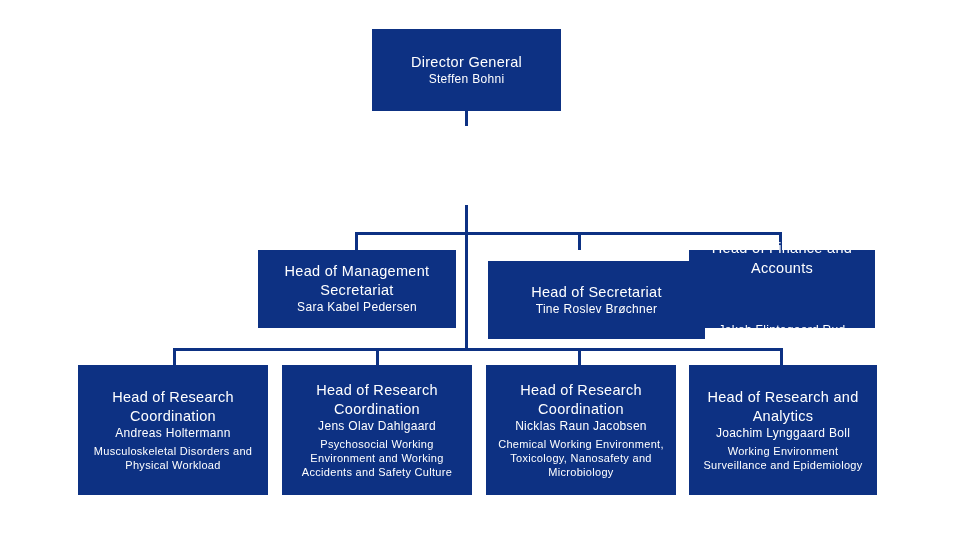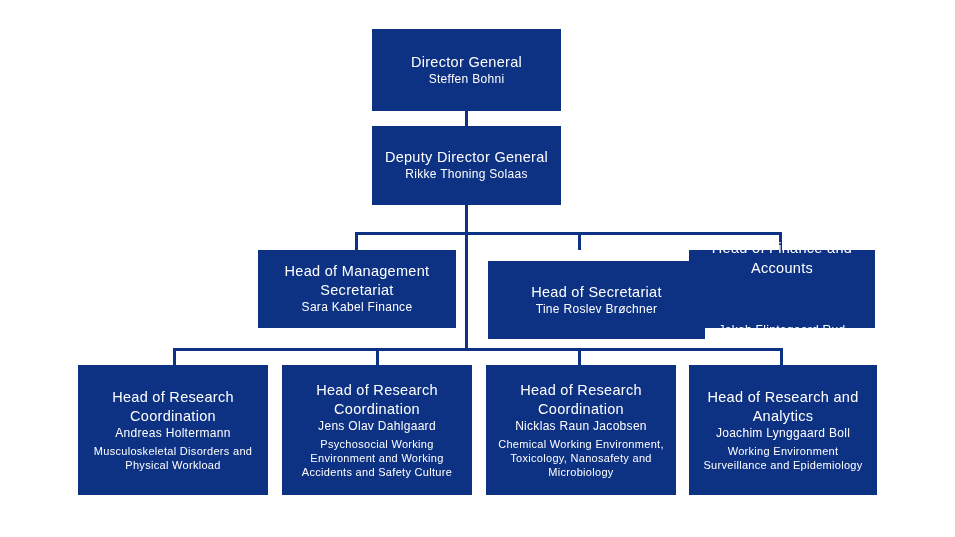--- a/index.html
+++ b/index.html
@@ -68,28 +68,24 @@
   <div class="connector" style="left:173px; top:348px; width:3px; height:17px;"></div>
   <div class="connector" style="left:376px; top:348px; width:3px; height:17px;"></div>
   <div class="connector" style="left:578px; top:348px; width:3px; height:17px;"></div>
   <div class="connector" style="left:780px; top:348px; width:3px; height:17px;"></div>
 
   <div class="node" style="left:372px; top:29px; width:189px; height:82px;">
     <span class="line title">Director General</span>
     <span class="line person">Steffen Bohni</span>
   </div>
 
-  <div class="node" style="left:372px; top:126px; width:189px; height:79px;">
-    <span class="line title">Deputy Director General</span>
-    <span class="line person">Rikke Thoning Solaas</span>
-  </div>
 
   <div class="node" style="left:258px; top:250px; width:198px; height:78px;justify-content:center;">
     <span class="line title">Head of Management Secretariat</span>
-    <span class="line person">Sara Kabel Finance</span>
+    <span class="line person">Sara Kabel Pedersen</span>
   </div>
 
   <div class="node" style="left:488px; top:250px; width:217px; height:78px;margin-top:11px;">
     <span class="line title">Head of Secretariat</span>
     <span class="line person">Tine Roslev Brøchner</span>
   </div>
 
   <div class="node" style="left:689px; top:250px; width:186px; height:78px;gap:45px;">
     <span class="line title">Head of Finance and Accounts</span>
     <span class="line person">Jakob Flintegaard Rud</span>

